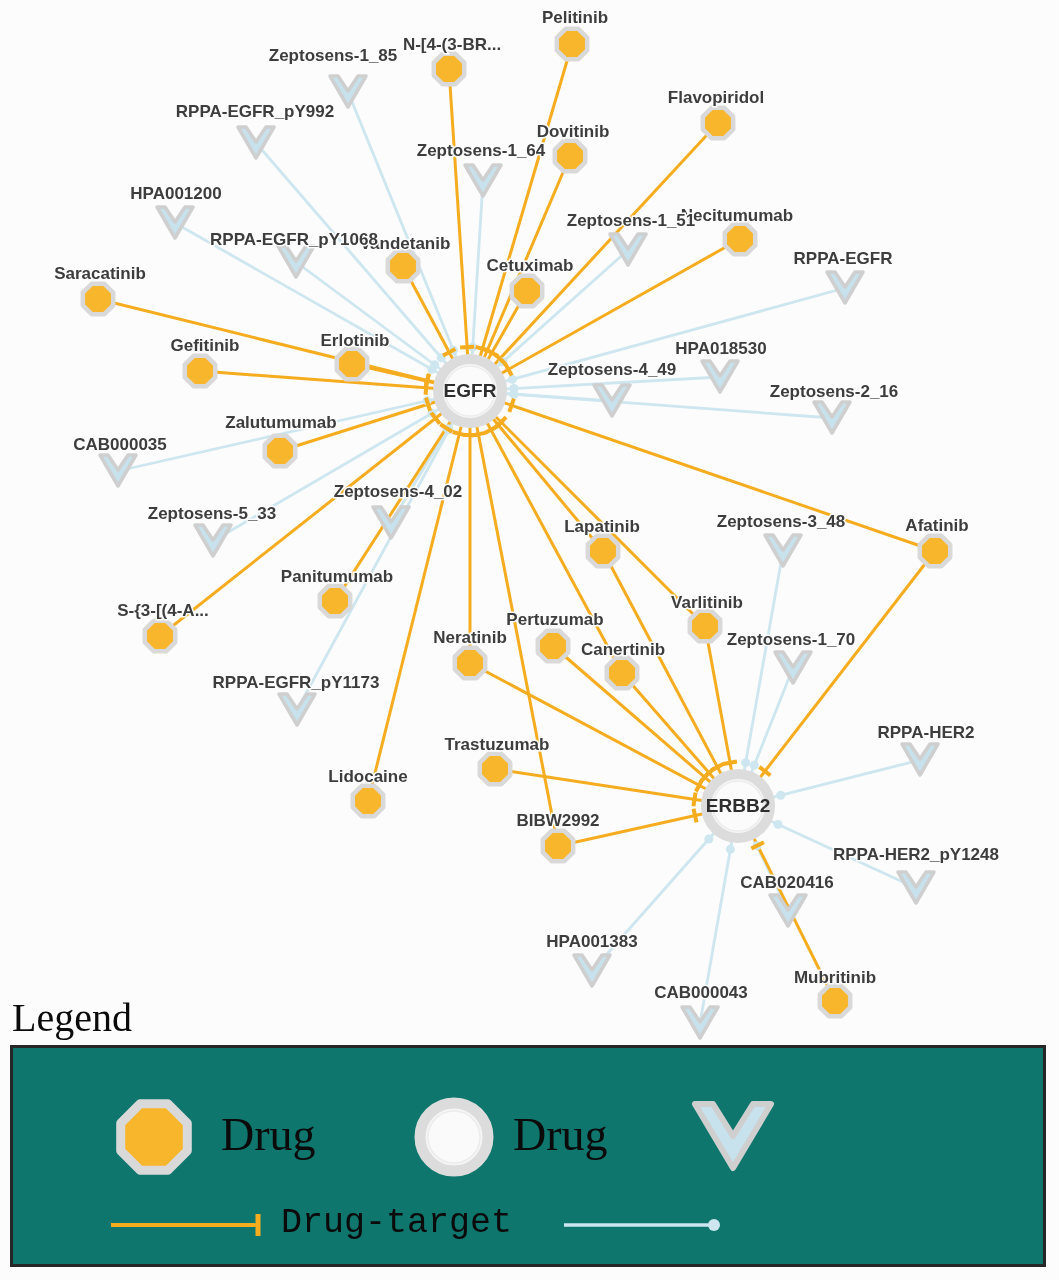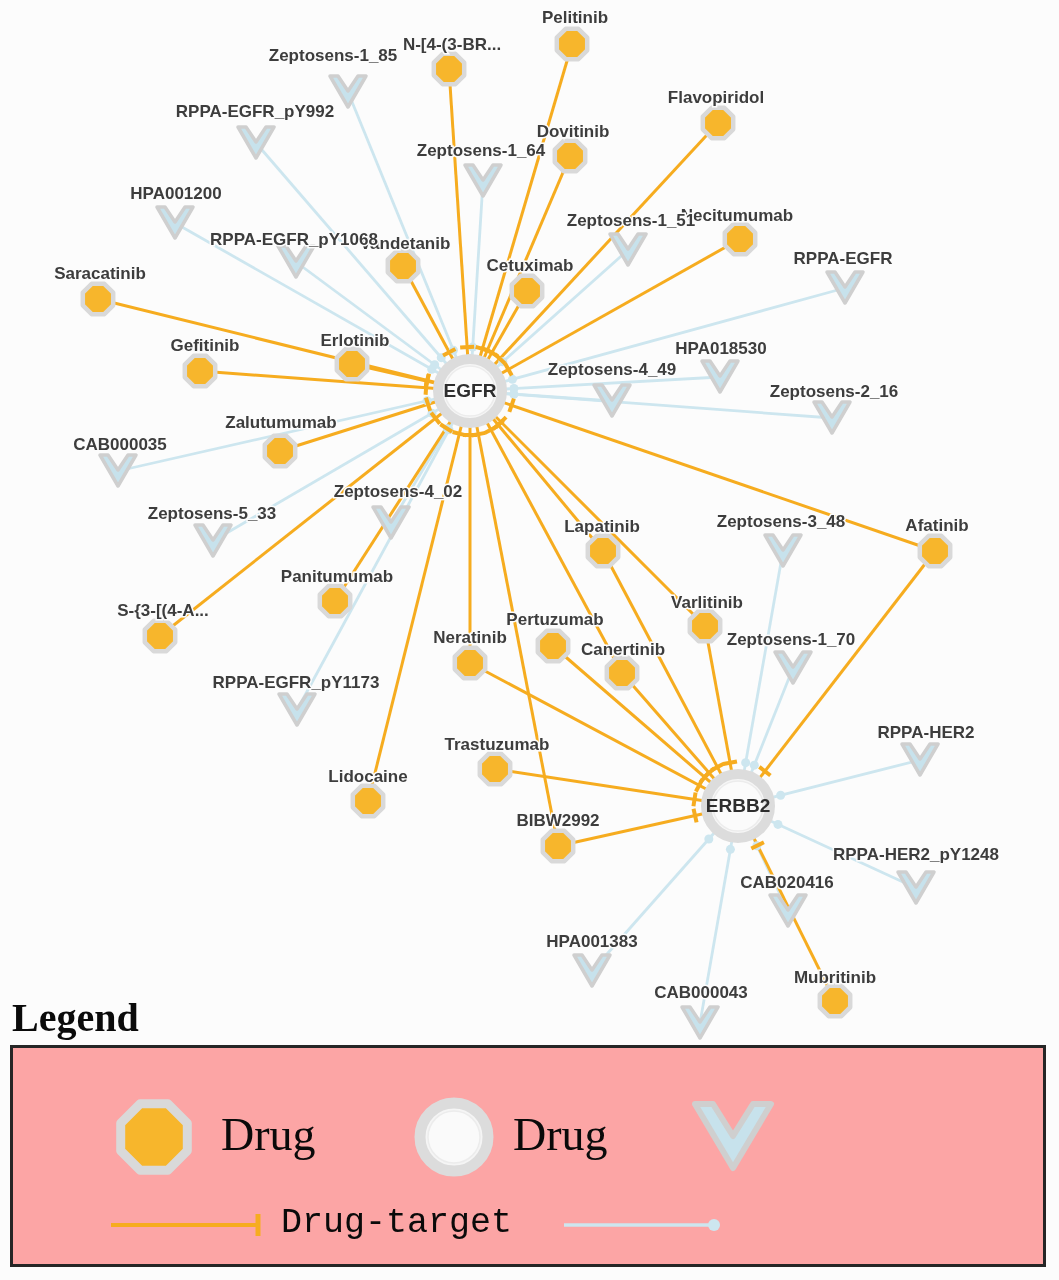--- a/index.html
+++ b/index.html
@@ -8,23 +8,23 @@
           overflow:hidden; font-family:"Liberation Sans", sans-serif; }
   #network { position:absolute; left:0; top:0; }
   #network text.node-label {
     font-family:"Liberation Sans", sans-serif; font-size:17px; font-weight:bold;
     fill:#3D3D3D; paint-order:stroke fill; stroke:#FCFCFC; stroke-width:3px;
   }
   #network text.gene-label {
     font-family:"Liberation Sans", sans-serif; font-size:19px; font-weight:bold; fill:#2E2E2E;
   }
   .legend-title { position:absolute; left:12px; top:994px;
-    font-family:"Liberation Serif", serif; font-weight:bold; font-size:40px; color:#0A0A0A; }
+    font-family:"Liberation Serif", serif; font-weight:normal; font-size:40px; color:#0A0A0A; }
   .legend-box { position:absolute; left:10px; top:1045px; width:1036px; height:222px;
-    border:3px solid #262626; background:#fca5a5; }
+    border:3px solid #262626; background:#0f766e; }
   .lg-abs { position:absolute; }
   .lg-label  { font-family:"Liberation Serif", serif; font-size:46px; color:#0A0A0A; white-space:nowrap; }
   .lg-label2 { font-family:Liberation Mono, monospace; font-size:35px; color:#0A0A0A; white-space:nowrap; }
 </style>
 </head>
 <body>
 
 <div class="page">
 
   <svg id="network" width="1059" height="1280" viewBox="0 0 1059 1280">

